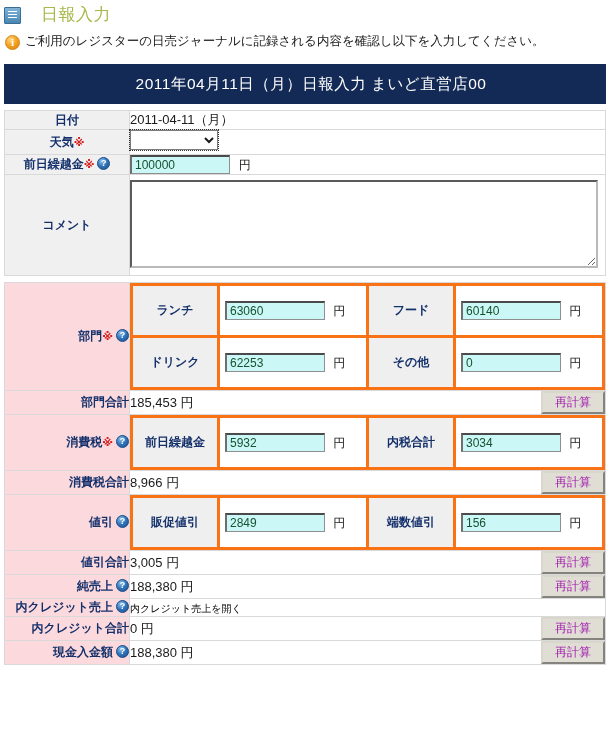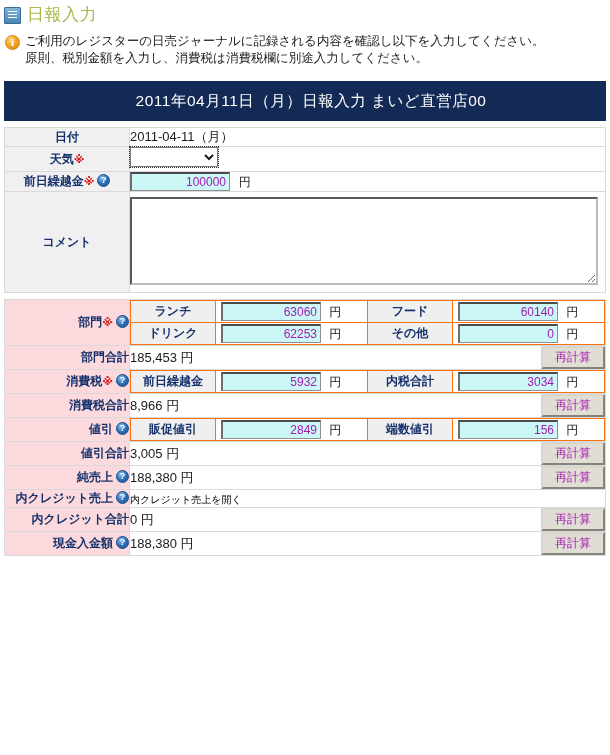--- a/index.html
+++ b/index.html
@@ -14,21 +14,21 @@
     font-family: "Liberation Sans", "DejaVu Sans", sans-serif;
     font-size: 12px;
     color: #1a1a1a;
   }
   .page { width: 610px; position: relative; }
 
   
   .page-title {
     display: flex;
     align-items: center;
-    gap: 6px;
+    gap: 20px;
     padding: 5px 0 2px 4px;
   }
   .doc-icon {
     width: 17px; height: 17px;
     flex: 0 0 17px;
     position: relative;
     background: linear-gradient(180deg,#7fb4d8 0%, #4a86b4 100%);
     border: 1px solid #3a6e96;
     border-radius: 1px;
     box-sizing: border-box;
@@ -159,24 +159,24 @@
     line-height: 11px;
   }
 
   
   input.num {
     width: 100px;
     background: #ccf7f7;
     border: 1px solid #8f8f8f;
     border-top: 2px solid #4a4a4a;
     border-left: 2px solid #6e6e6e;
-    text-align: right;
+    text-align: left;
     font-family: "Liberation Sans", sans-serif;
     font-size: 12px;
-    color: #a21caf;
+    color: #14532d;
     padding: 1px 3px;
     box-sizing: border-box;
     height: 19px;
   }
   .yen { margin-left: 5px; font-size: 12px; }
 
   select.weather {
     width: 88px;
     height: 20px;
     font-size: 12px;
@@ -228,22 +228,22 @@
   }
 
   
   table.sub {
     border-collapse: collapse;
     width: 100%;
     border: 1px solid #cccccc;
     table-layout: fixed;
   }
   table.sub td {
-    border: 1px solid #f97316;
-    padding: 1px 5px;
+    border: 3px solid #f97316;
+    padding: 15px 5px;
     vertical-align: middle;
   }
   td.sub-lbl {
     width: 74px;
     background: #efefef;
     text-align: center;
     font-weight: bold;
     color: #14306b;
     font-size: 12px;
   }
@@ -256,21 +256,20 @@
 
   <div class="page-title">
     <span class="doc-icon"></span>
     <h1>日報入力</h1>
   </div>
 
   <div class="notice">
     <span class="info-icon"></span>
     <div class="notice-lines">
       <div>ご利用のレジスターの日売ジャーナルに記録される内容を確認し以下を入力してください。</div>
-      <div>原則、税別金額を入力し、消費税は消費税欄に別途入力してください。</div>
     </div>
   </div>
 
   <div class="banner">2011年04月11日（月）日報入力  まいど直営店00</div>
 
   <table class="form">
     <tbody>
         <tr>
       <td class="lbl">日付</td>
       <td class="val">2011-04-11（月）</td>

